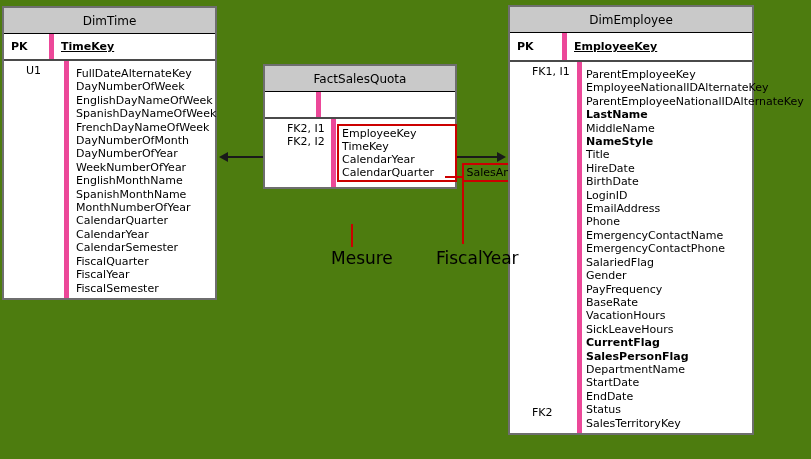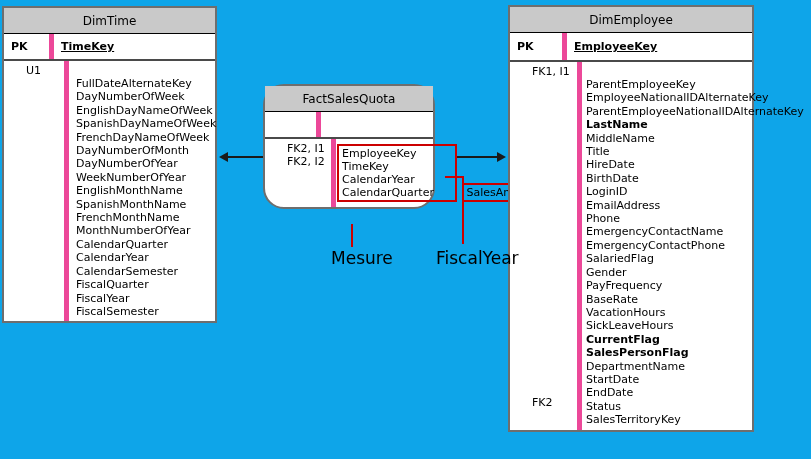--- a/index.html
+++ b/index.html
@@ -1,44 +1,44 @@
 <!DOCTYPE html>
 <html><head>
 <meta charset="utf-8">
 <style>
   * { margin:0; padding:0; box-sizing:border-box; }
   html,body { background:#ffffff; }
   .canvas {
-    position:relative; width:811px; height:459px; background:#0ea5e9;
+    position:relative; width:811px; height:459px; background:#4d7c0f;
     font-family:"DejaVu Sans","Liberation Sans",sans-serif; font-size:11px; color:#000;
     overflow:hidden;
   }
   .tbl { position:absolute; background:#fff; border:2px solid #6e6e6e; }
   .tbl-hd {
     background:#c9c9c9; text-align:center; font-size:12px; padding:6px 2px 5px 2px;
     border-bottom:1px solid #000;
   }
   .row { display:flex; }
   .pk-row { border-bottom:2px solid #4a4a4a; }
   .kc { flex:none; border-right:5px solid #ec4899; padding:6px 2px 6px 7px; white-space:nowrap; }
   .fc { flex:1; padding:6px 2px 6px 7px; white-space:nowrap; }
   .pk-label { font-weight:bold; }
   .pk-field { font-weight:bold; text-decoration:underline; }
   .body { display:flex; }
   .body .kc { padding:3px 2px 3px 7px; position:relative; line-height:13.4px;margin-left:15px; }
-  .body .fc { padding:16px 2px 3px 7px; line-height:13.4px; }
+  .body .fc { padding:6px 2px 3px 7px; line-height:13.4px; }
   .fields div, .keycol div { white-space:nowrap; line-height:13.4px; }
-  .key-bottom { position:absolute; bottom:20px; left:7px; }
+  .key-bottom { position:absolute; bottom:14px; left:7px; }
 
   
   #dim-time { left:2px; top:6px; width:215px; }
   #dim-time .kc { width:50px; }
 
   
-  #fact { left:263px; top:84px; width:172px;border-radius:21px; }
+  #fact { left:263px; top:64px; width:194px; }
   #fact .kc { width:56px; }
   #fact .empty-row { height:27px; border-bottom:2px solid #4a4a4a; }
   #fact .empty-row .kc { padding:0; }
   #fact .body .fc { padding:5px 2px 5px 0; }
   .red-box {
     border:2px solid #cc0000; padding:1px 3px; margin-left:1px;
     display:inline-block; min-width:120px;
   }
   .red-box div { line-height:13px; white-space:nowrap; }
   .measure-box { margin-top:4px; }
@@ -85,21 +85,20 @@
           <div>FullDateAlternateKey</div>
           <div>DayNumberOfWeek</div>
           <div>EnglishDayNameOfWeek</div>
           <div>SpanishDayNameOfWeek</div>
           <div>FrenchDayNameOfWeek</div>
           <div>DayNumberOfMonth</div>
           <div>DayNumberOfYear</div>
           <div>WeekNumberOfYear</div>
           <div>EnglishMonthName</div>
           <div>SpanishMonthName</div>
-          <div>FrenchMonthName</div>
           <div>MonthNumberOfYear</div>
           <div>CalendarQuarter</div>
           <div>CalendarYear</div>
           <div>CalendarSemester</div>
           <div>FiscalQuarter</div>
           <div>FiscalYear</div>
           <div>FiscalSemester</div>
         </div>
     </div>
   </div>
@@ -132,20 +131,21 @@
       <div class="kc keycol">
         <span>FK1, I1</span>
         <span class="key-bottom">FK2</span>
       </div>
       <div class="fc fields">
           <div>ParentEmployeeKey</div>
           <div>EmployeeNationalIDAlternateKey</div>
           <div>ParentEmployeeNationalIDAlternateKey</div>
           <div style="font-weight: bold;">LastName</div>
           <div>MiddleName</div>
+          <div style="font-weight: bold;">NameStyle</div>
           <div>Title</div>
           <div>HireDate</div>
           <div>BirthDate</div>
           <div>LoginID</div>
           <div>EmailAddress</div>
           <div>Phone</div>
           <div>EmergencyContactName</div>
           <div>EmergencyContactPhone</div>
           <div>SalariedFlag</div>
           <div>Gender</div>

